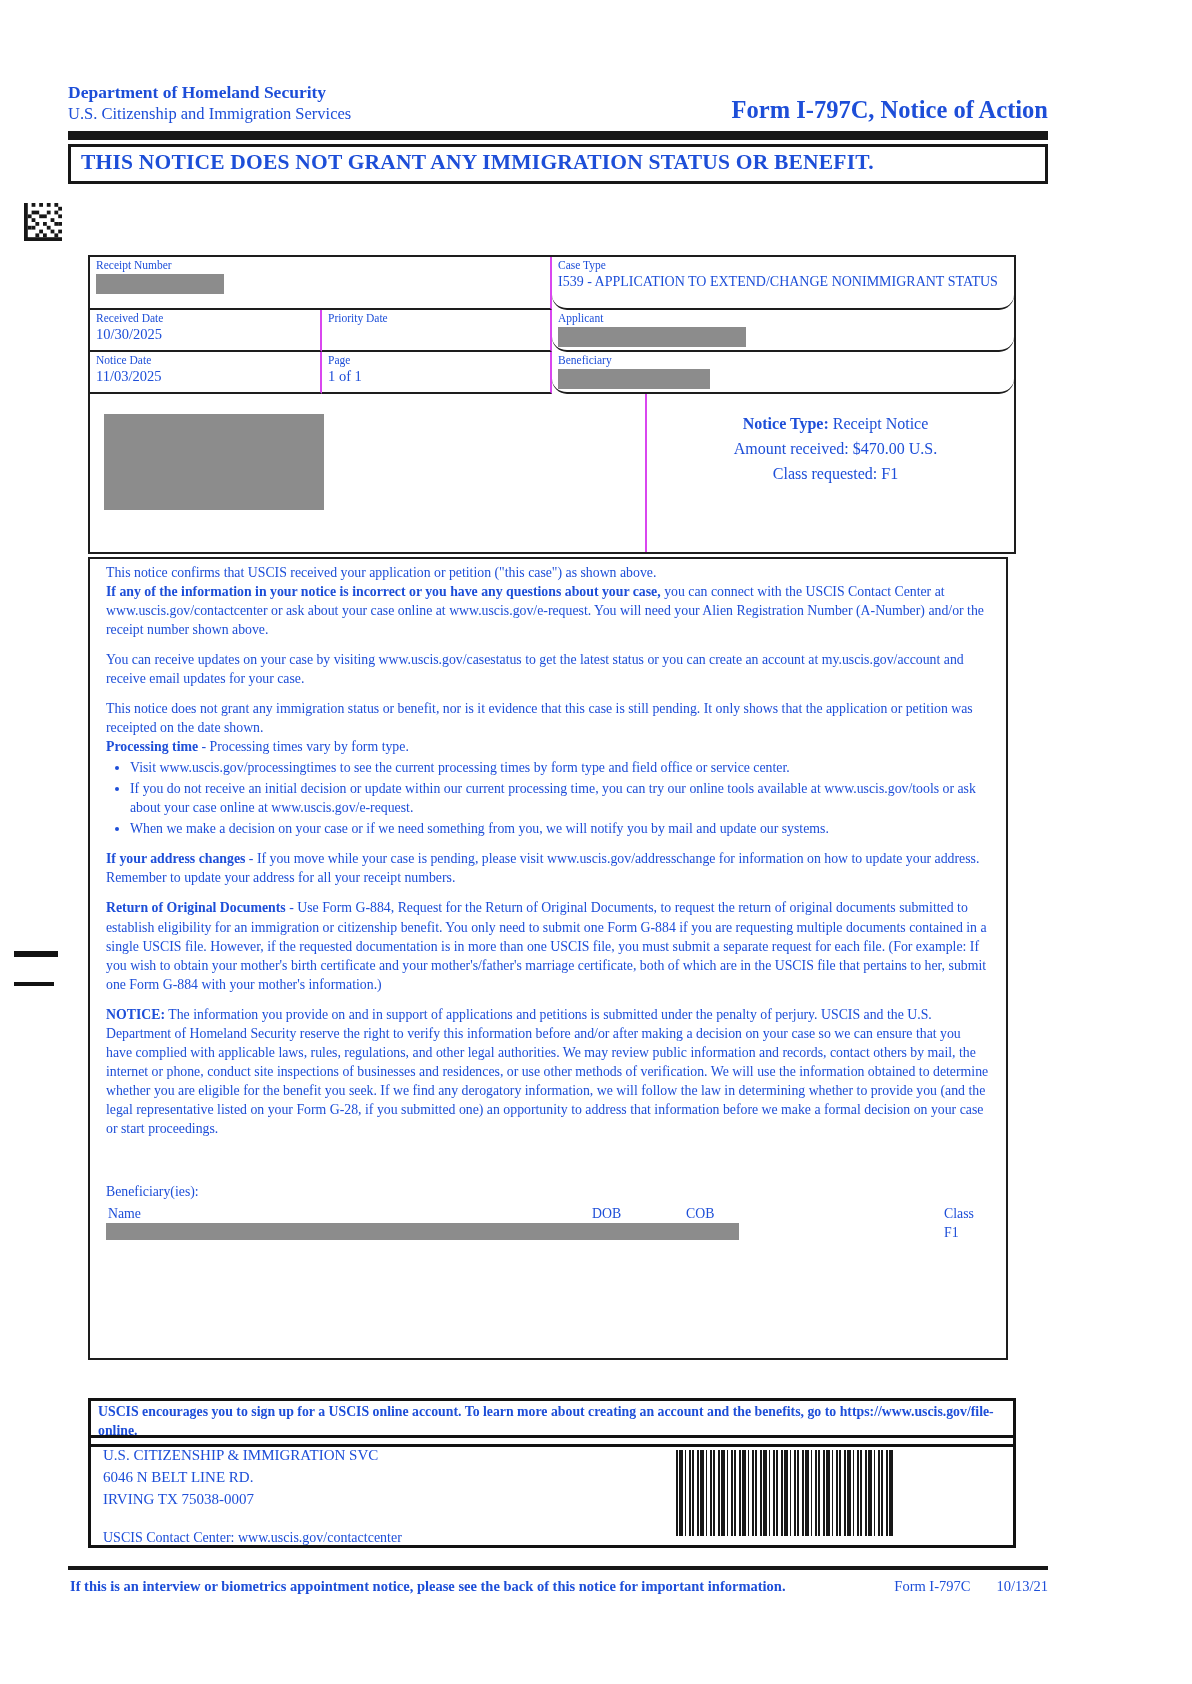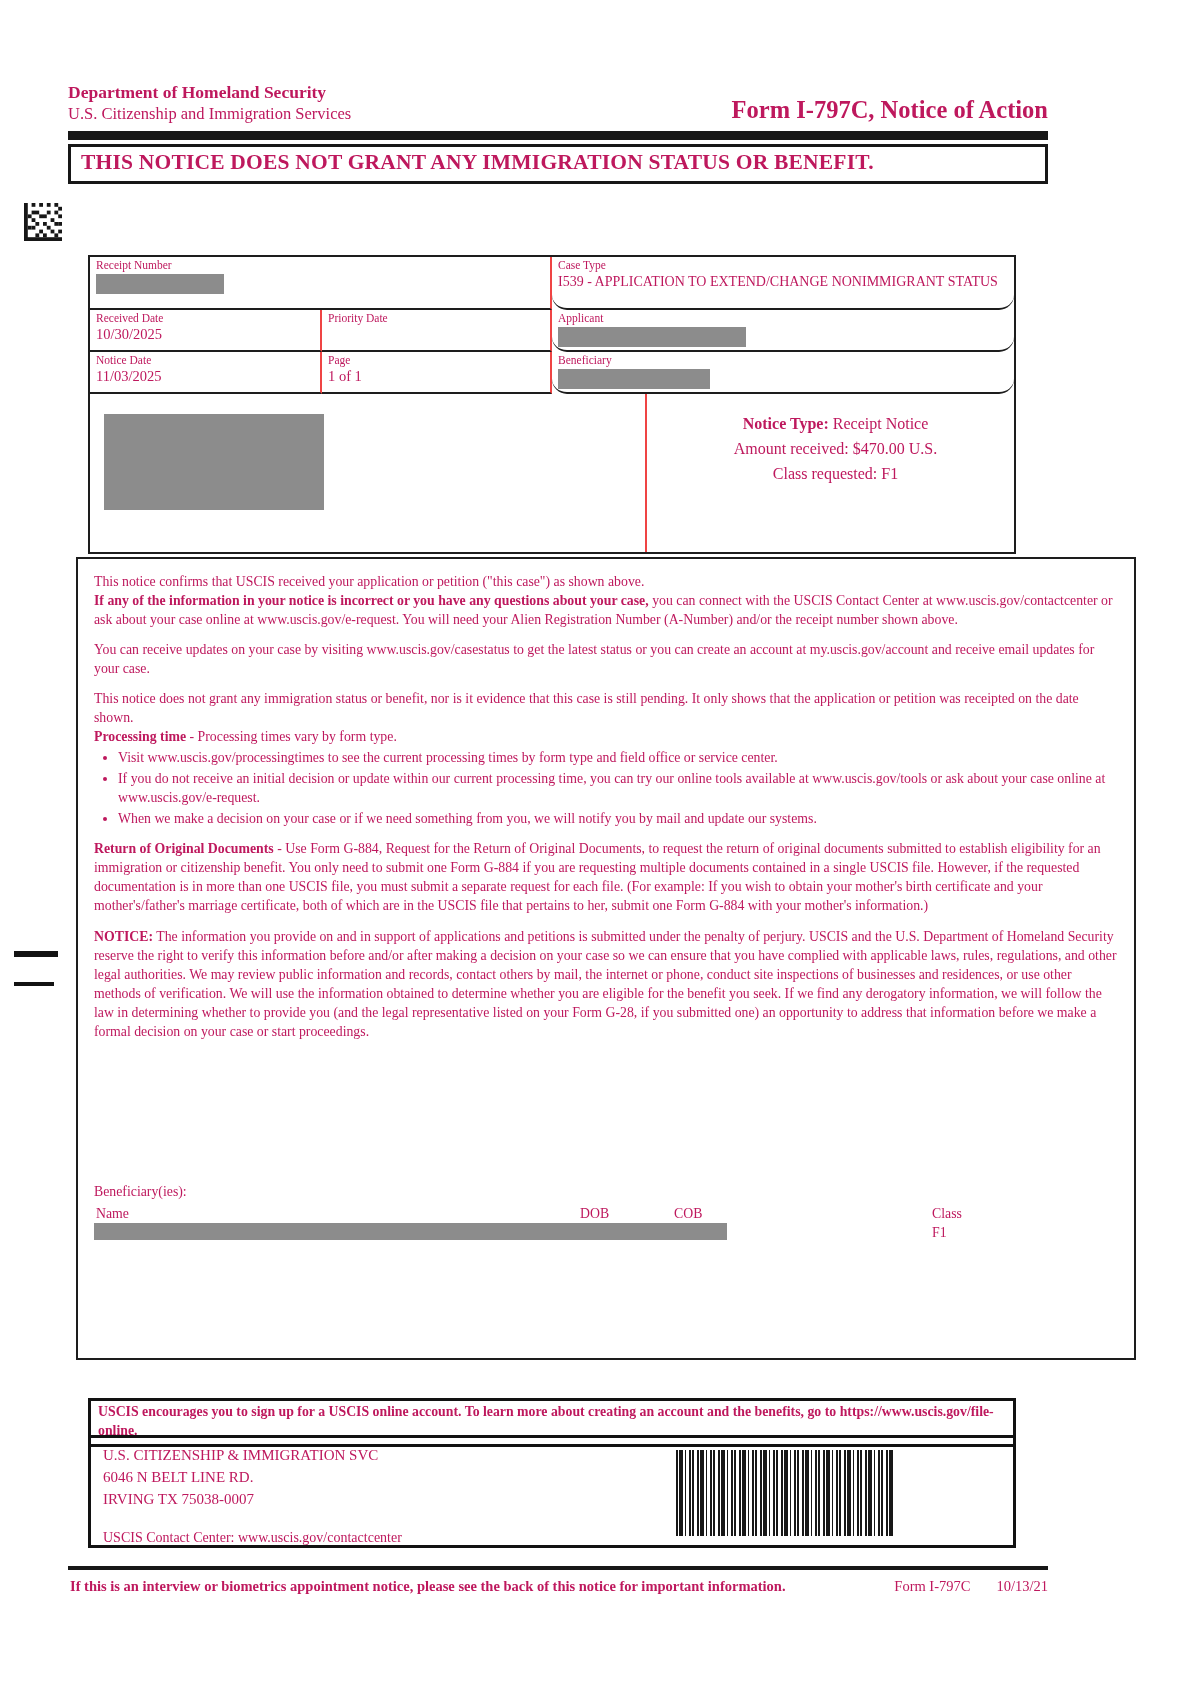--- a/index.html
+++ b/index.html
@@ -1,57 +1,57 @@
 <!DOCTYPE html>
 <html><head>
 <meta charset="utf-8">
 <style>
   * { box-sizing: border-box; margin: 0; padding: 0; }
   html, body { background: #e8e8e6; }
   body { width: 1192px; margin: 0 auto; font-family: "Liberation Serif", serif; }
   .page {
     position: relative; width: 1192px; height: 1684px;
-    background: #ffffff; color: #be185d; overflow: hidden;
+    background: #ffffff; color: #1d4ed8; overflow: hidden;
   }
 
   
   .header { position: absolute; left: 68px; top: 82px; width: 980px;
     display: flex; justify-content: space-between; align-items: flex-end; }
   .agency-l1 { font-weight: bold; font-size: 17.5px; display: block; }
   .agency-l2 { font-size: 16.5px; display: block; margin-top: 1px; }
   .form-title { font-weight: bold; font-size: 24.5px; }
   .bar { position: absolute; left: 68px; top: 131px; width: 980px; height: 9px; background: #171717; }
   .banner { position: absolute; left: 68px; top: 144px; width: 980px;
     border: 3px solid #171717; padding: 3px 10px 6px; font-weight: bold; font-size: 21.5px; letter-spacing: .2px; }
 
   .dm { position: absolute; left: 24px; top: 203px; width: 38px; height: 38px; }
 
   
   .case-box { position: absolute; left: 88px; top: 255px; width: 928px; border: 2px solid #1d1d1d; }
   .row { display: grid; }
   .r1 { grid-template-columns: 462px 1fr; height: 53px; }
   .r2, .r3 { grid-template-columns: 232px 230px 1fr; height: 42px; }
   .addr-row { display: grid; grid-template-columns: 557px 1fr; height: 158px; }
-  .cell { border-right: 2px solid #ef4444; border-bottom: 2px solid #1d1d1d; padding: 2px 6px; overflow: hidden; }
+  .cell { border-right: 2px solid #d946ef; border-bottom: 2px solid #1d1d1d; padding: 2px 6px; overflow: hidden; }
   .cell.last { border-right: none; border-radius: 15px; }
   .addr-row .cell { border-bottom: none; position: relative; }
   .lbl { display: block; font-size: 11.5px; }
   .val { display: block; font-size: 14.5px; margin-top: 2px; }
   .val.case-type { font-size: 14px; line-height: 1.4; margin-top: 1px; }
   .redact { background: #8c8c8c; display: inline-block; }
   .redact.receipt { width: 128px; height: 20px; margin-top: 3px; }
   .redact.applicant { width: 188px; height: 20px; margin-top: 3px; }
   .redact.beneficiary { width: 152px; height: 20px; margin-top: 3px; }
   .redact.mailing { position: absolute; left: 14px; top: 20px; width: 220px; height: 96px; }
   .notice-cell { padding: 18px 8px 0 18px; font-size: 16px; line-height: 1.55; }
   .notice-cell .line { display: block; text-align: center; }
 
   
-  .body-box { position: absolute; left: 76px; top: 557px; width: 1060px; height: 803px;
-    border: 2px solid #1d1d1d; padding: 13px 16px; font-size: 13.8px; line-height: 1.38; }
+  .body-box { position: absolute; left: 88px; top: 557px; width: 920px; height: 803px;
+    border: 2px solid #1d1d1d; padding: 4px 16px; font-size: 13.8px; line-height: 1.38; }
   .body-box p { margin: 0 0 11px; }
   .body-box p.tight { margin-bottom: 0; }
   .body-box ul { margin: 2px 0 11px; padding-left: 24px; }
   .body-box li { margin-bottom: 2px; }
 
   .benef { position: absolute; left: 16px; right: 16px; top: 623px; font-size: 13.8px; }
   .benef-head { display: block; margin-bottom: 3px; }
   .benef-cols, .benef-vals { position: relative; height: 19px; }
   .benef-cols span, .benef-vals span, .benef-vals .redact { position: absolute; top: 0; }
   .c-name { left: 2px; } .c-dob { left: 486px; } .c-cob { left: 580px; } .c-class { left: 838px; }
@@ -187,20 +187,21 @@
 
     <p class="tight"><span>This notice does not grant any immigration status or benefit, nor is it evidence that this case is still pending. It only shows that the application or petition was receipted on the date shown.</span><br>
       <b>Processing time</b><span> - Processing times vary by form type.</span></p>
 
     <ul>
       <li><span>Visit www.uscis.gov/processingtimes to see the current processing times by form type and field office or service center.</span></li>
       <li><span>If you do not receive an initial decision or update within our current processing time, you can try our online tools available at www.uscis.gov/tools or ask about your case online at www.uscis.gov/e-request.</span></li>
       <li><span>When we make a decision on your case or if we need something from you, we will notify you by mail and update our systems.</span></li>
     </ul>
 
+    <p><b>If your address changes</b><span> - If you move while your case is pending, please visit www.uscis.gov/addresschange for information on how to update your address. Remember to update your address for all your receipt numbers.</span></p>
 
     <p><b>Return of Original Documents</b><span> - Use Form G-884, Request for the Return of Original Documents, to request the return of original documents submitted to establish eligibility for an immigration or citizenship benefit. You only need to submit one Form G-884 if you are requesting multiple documents contained in a single USCIS file. However, if the requested documentation is in more than one USCIS file, you must submit a separate request for each file. (For example: If you wish to obtain your mother's birth certificate and your mother's/father's marriage certificate, both of which are in the USCIS file that pertains to her, submit one Form G-884 with your mother's information.)</span></p>
 
     <p><b>NOTICE:</b><span> The information you provide on and in support of applications and petitions is submitted under the penalty of perjury. USCIS and the U.S. Department of Homeland Security reserve the right to verify this information before and/or after making a decision on your case so we can ensure that you have complied with applicable laws, rules, regulations, and other legal authorities. We may review public information and records, contact others by mail, the internet or phone, conduct site inspections of businesses and residences, or use other methods of verification. We will use the information obtained to determine whether you are eligible for the benefit you seek. If we find any derogatory information, we will follow the law in determining whether to provide you (and the legal representative listed on your Form G-28, if you submitted one) an opportunity to address that information before we make a formal decision on your case or start proceedings.</span></p>
 
     <div class="benef">
       <span class="benef-head">Beneficiary(ies):</span>
       <div class="benef-cols">
         <span class="c-name">Name</span>
         <span class="c-dob">DOB</span>

